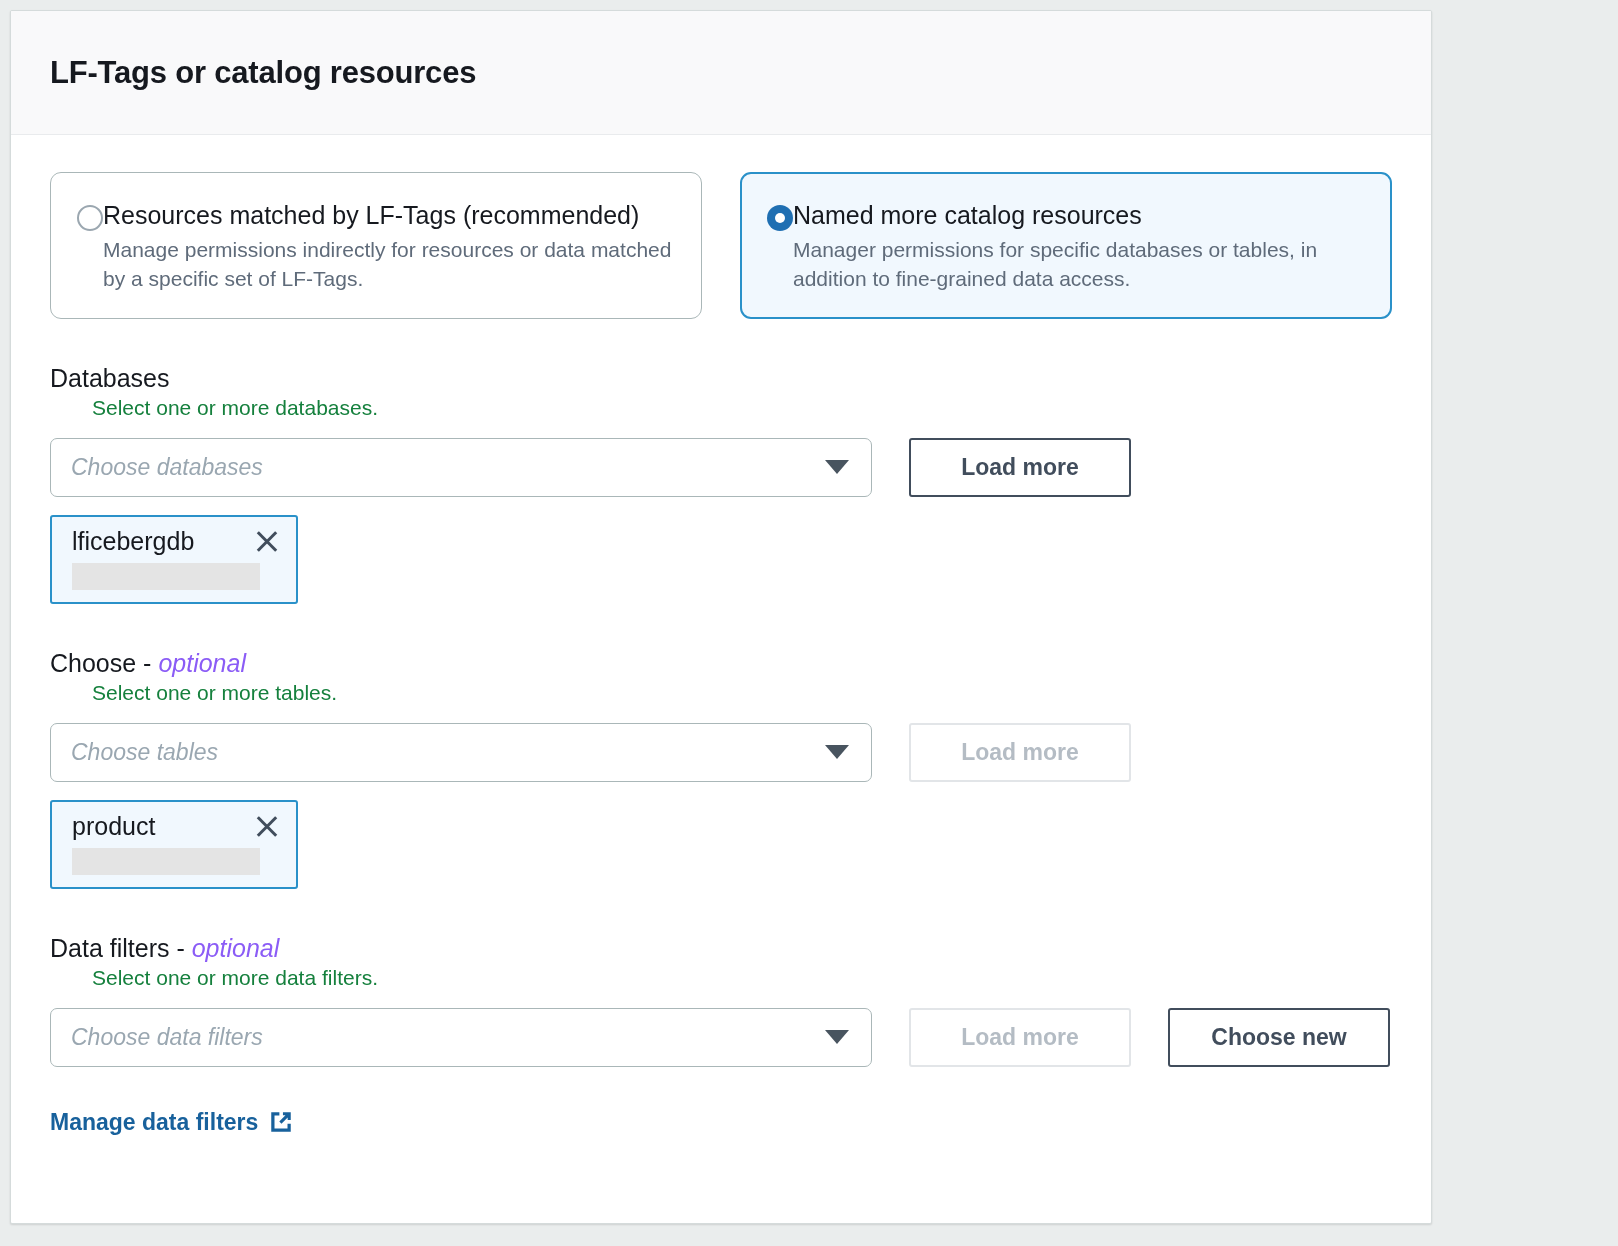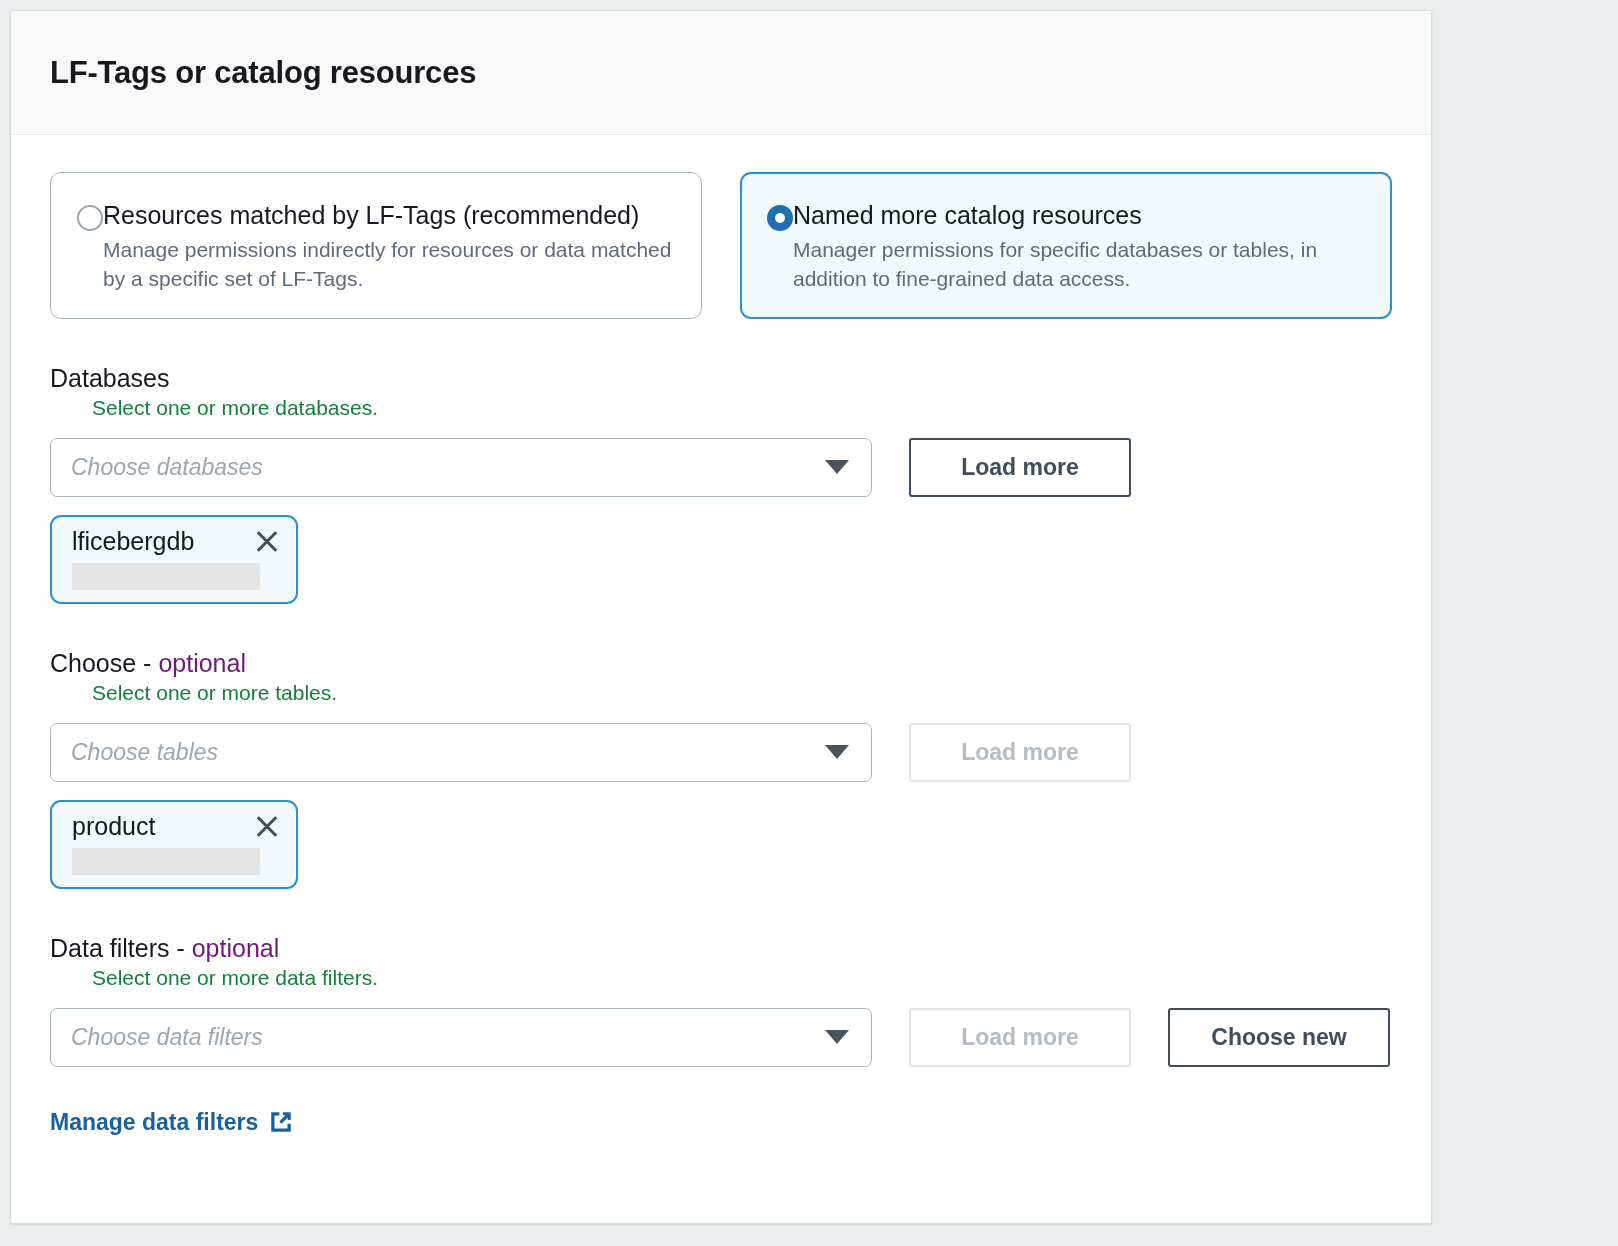--- a/index.html
+++ b/index.html
@@ -112,22 +112,23 @@
   }
 
   
   .field { margin-top: 45px; }
   .field-label {
     font-size: 25px;
     color: #16191f;
     margin-bottom: 3px;
   }
   .field-label .optional {
+    font-style: italic;
     font-weight: normal;
-    color: #701a75;
+    color: #8b5cf6;
   }
   .field-desc {
     font-size: 21px;
     color: #15803d;
     margin-bottom: 18px;
     margin-left: 42px;
   }
 
   .row {
     display: flex;
@@ -182,21 +183,21 @@
     cursor: default;
   }
 
   
   .chip {
     box-sizing: border-box;
     margin-top: 18px;
     width: 248px;
     min-height: 82px;
     border: 2px solid #2a91c9;
-    border-radius: 11px;
+    border-radius: 3px;
     background: #f1f8fe;
     padding: 10px 16px 12px 20px;
   }
   .chip-head {
     display: flex;
     align-items: center;
     justify-content: space-between;
   }
   .chip-label {
     font-size: 25px;

